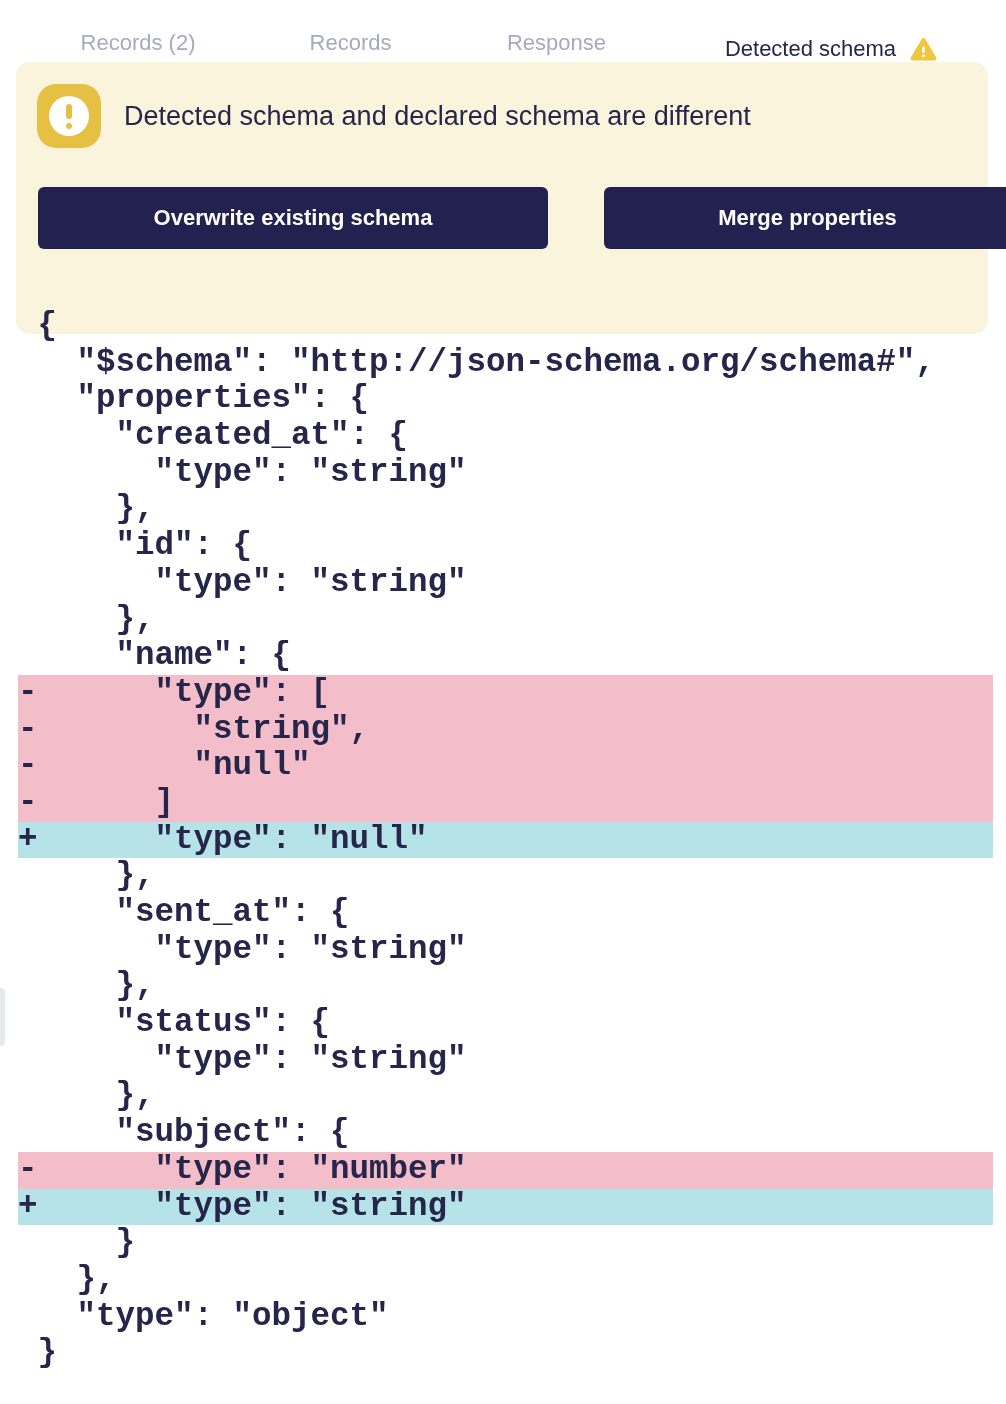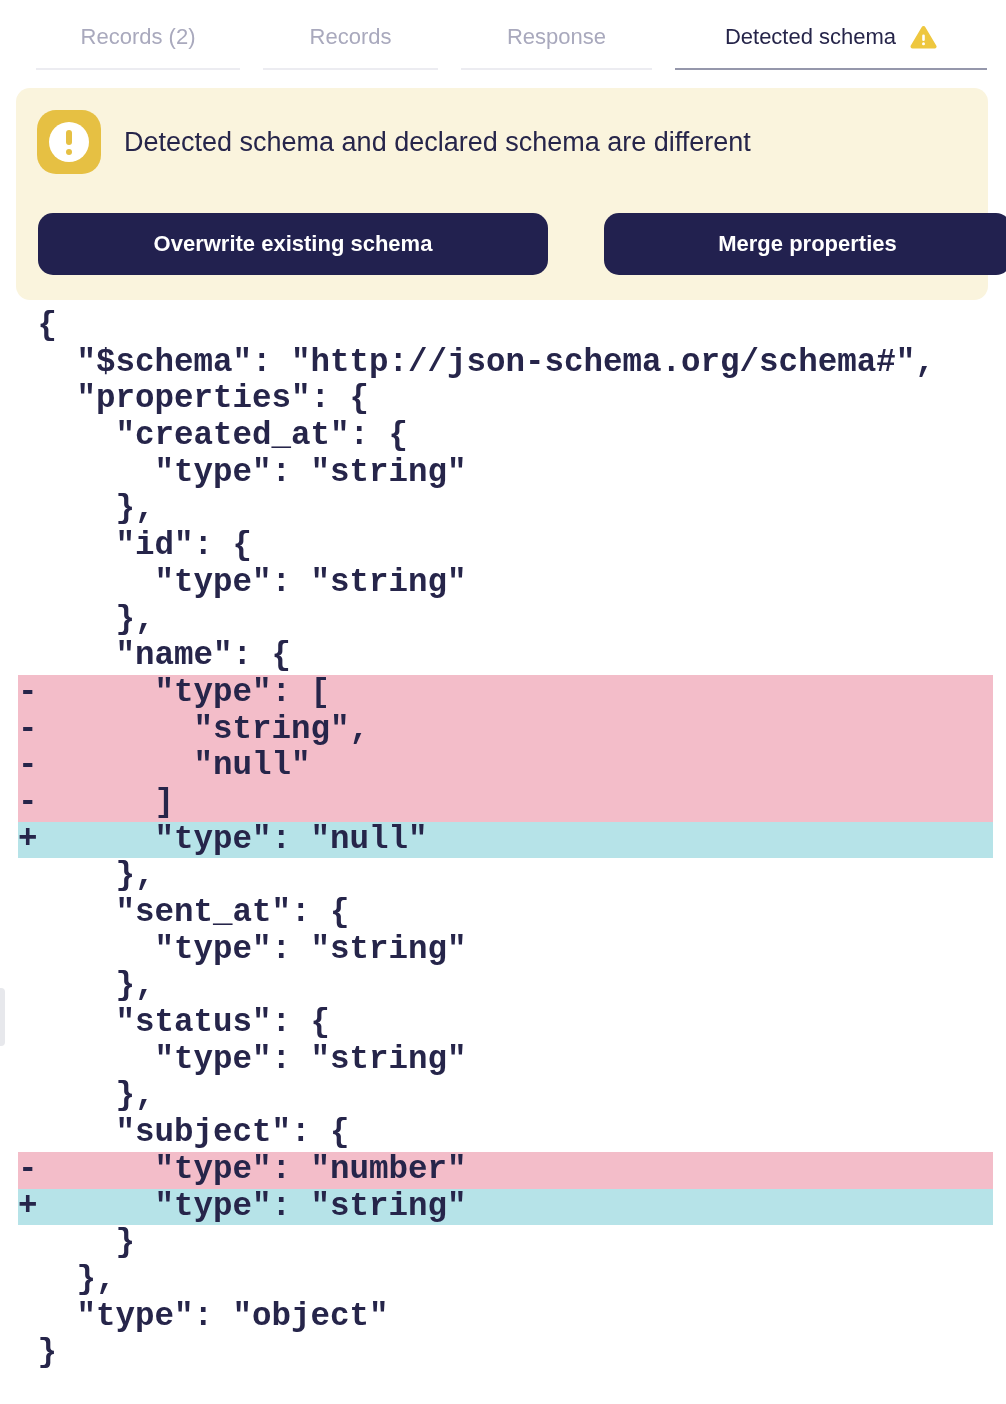--- a/index.html
+++ b/index.html
@@ -12,39 +12,40 @@
     overflow: hidden;
   }
 
   
   .tabs {
     position: absolute; left: 36px; top: 0;
     display: flex; gap: 23px;
   }
   .tab {
     display: flex; align-items: center; justify-content: center; gap: 14px;
-    padding: 24px 0 18px 0;
+    padding: 24px 0 10px 0;
     border-bottom: 2px solid #ececf1;
     font-size: 22px; color: #a9a9bd;
     cursor: pointer; white-space: nowrap;
   }
   .tab-records  { width: 204px; }
   .tab-request  { width: 175px; }
   .tab-response { width: 191px; text-align: right; }
   .tab-detected { width: 312px; }
   .tab.active {
     color: #26254a; font-weight: 500;
     border-bottom-color: #9597ab;
+    margin-top: 12px;
   }
   .warn-tri { width: 27px; height: 25px; display: block; }
 
   
   .banner {
-    position: absolute; left: 16px; top: 88px;
-    width: 972px; height: 212px;
+    position: absolute; left: 16px; top: 62px;
+    width: 972px; height: 272px;
     background: #faf4dd; border-radius: 14px;
   }
   .banner-head {
     position: absolute; left: 21px; top: 22px;
     display: flex; align-items: center; gap: 23px;
   }
   .alert-icon {
     width: 64px; height: 64px; flex: 0 0 64px;
     background: #e6c043; border-radius: 19px;
     display: flex; align-items: center; justify-content: center;
@@ -55,21 +56,21 @@
   }
   .excl-bar { width: 6px; height: 15px; background: #e6c043; border-radius: 3px; margin-bottom: 4px; }
   .excl-dot { width: 6px; height: 6px;  background: #e6c043; border-radius: 50%; }
   .banner-message { font-size: 27px; font-weight: 500; color: #26254a; }
 
   .banner-buttons {
     position: absolute; left: 22px; top: 125px;
     display: flex; gap: 20px;
   }
   .btn {
-    height: 62px; border: none; border-radius: 15px;
+    height: 62px; border: none; border-radius: 6px;
     background: #22214f; color: #ffffff;
     font-family: "Liberation Sans", sans-serif;
     font-size: 22px; font-weight: 700;
     cursor: pointer;
   }
   .btn-overwrite { width: 510px; }
   .btn-merge     { width: 407px; margin-left: 36px; }
 
   
   .code {

